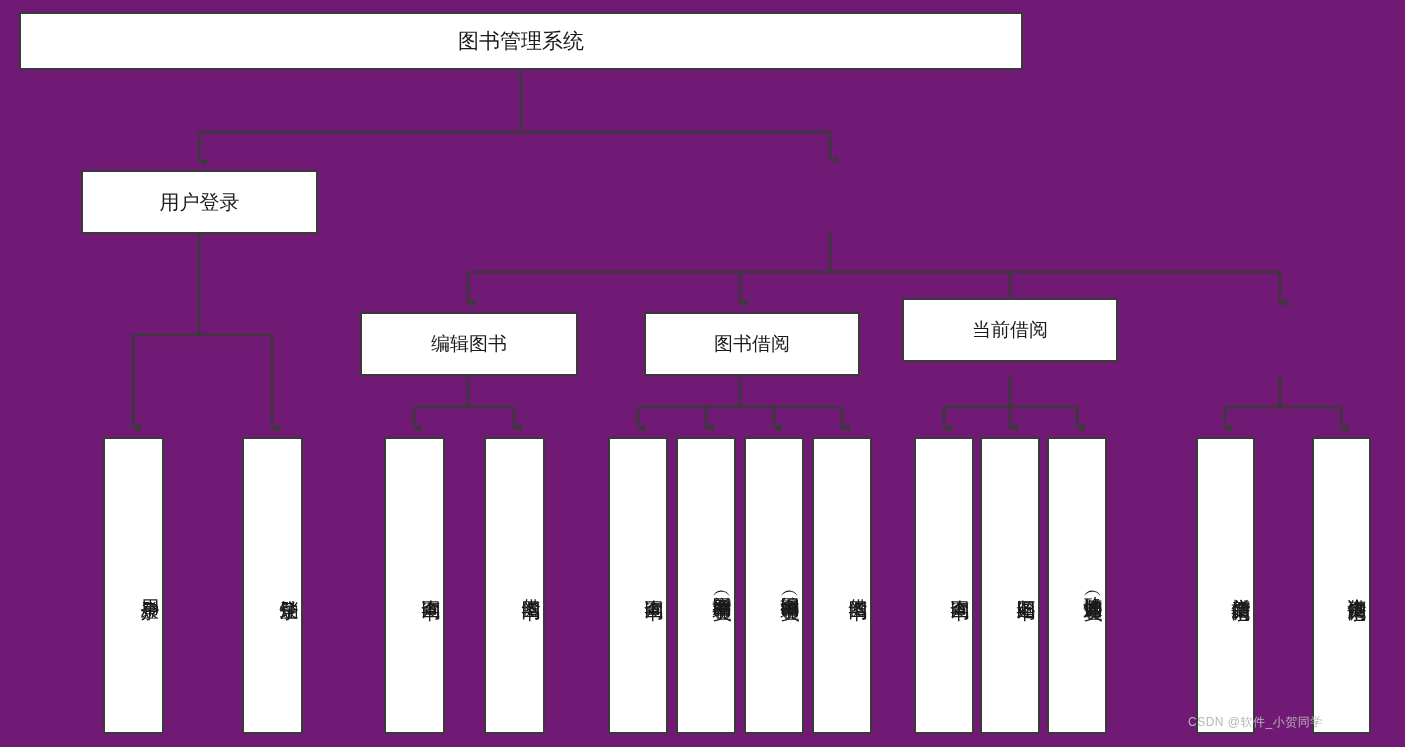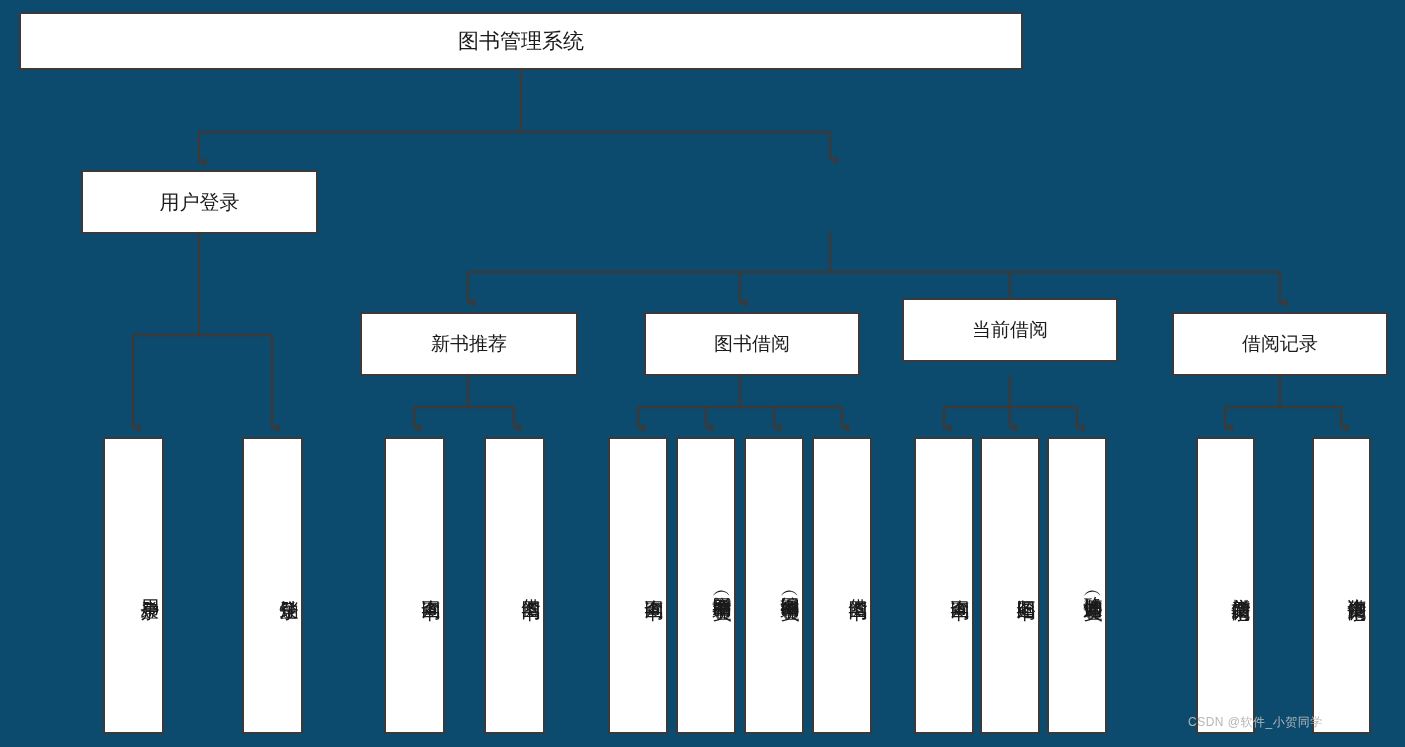--- a/index.html
+++ b/index.html
@@ -8,21 +8,21 @@
     padding: 0;
     background: #ffffff;
   }
   body {
     font-family: "Liberation Sans", "DejaVu Sans", sans-serif;
   }
   #diagram-root {
     position: relative;
     width: 1405px;
     height: 747px;
-    background: #0c4a6e;
+    background: #701a75;
     overflow: hidden;
   }
   #diagram-svg {
     position: absolute;
     left: 0;
     top: 0;
     width: 1405px;
     height: 747px;
   }
   .node {
@@ -128,30 +128,27 @@
 
   <div class="node level-0" style="left:19px; top:12px; width:1004px; height:58px;">
     <span class="node-label">图书管理系统</span>
   </div>
 
   <div class="node level-1" style="left:81px; top:170px; width:237px; height:64px;">
     <span class="node-label">用户登录</span>
   </div>
 
   <div class="node level-2" style="left:360px; top:312px; width:218px; height:64px;">
-    <span class="node-label">新书推荐</span>
+    <span class="node-label">编辑图书</span>
   </div>
   <div class="node level-2" style="left:632px; top:312px; width:216px; height:64px;margin-left:12px;">
     <span class="node-label">图书借阅</span>
   </div>
   <div class="node level-2" style="left:902px; top:298px; width:216px; height:64px;align-items:center;">
     <span class="node-label">当前借阅</span>
-  </div>
-  <div class="node level-2" style="left:1172px; top:312px; width:216px; height:64px;">
-    <span class="node-label">借阅记录</span>
   </div>
 
   <div class="node leaf" style="left:103px; top:437px; width:61px; height:297px;">
     <span class="node-label">用户登录</span>
   </div>
   <div class="node leaf" style="left:242px; top:437px; width:61px; height:297px;">
     <span class="node-label">注销登录</span>
   </div>
 
   <div class="node leaf" style="left:384px; top:437px; width:61px; height:297px;">

